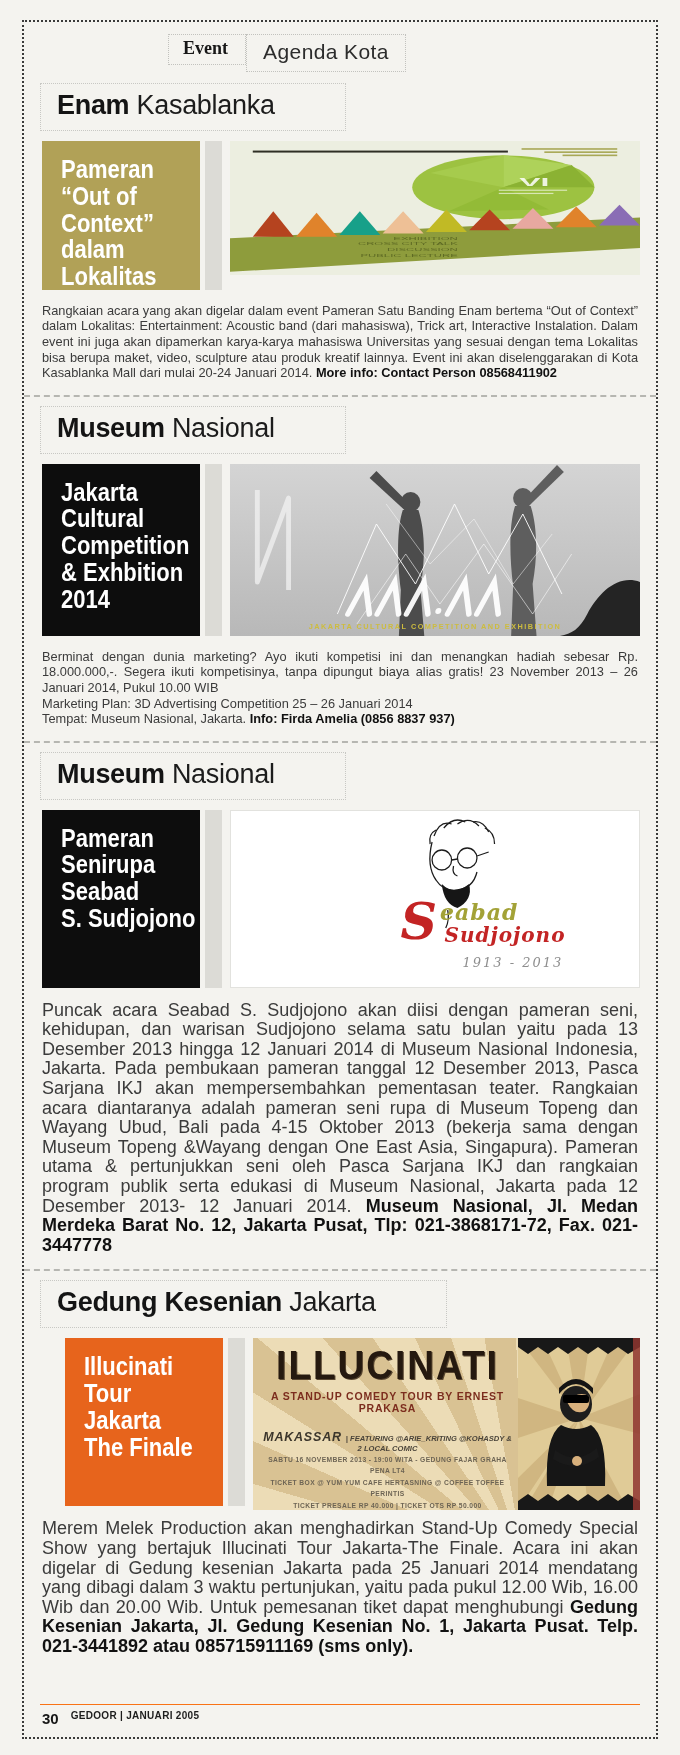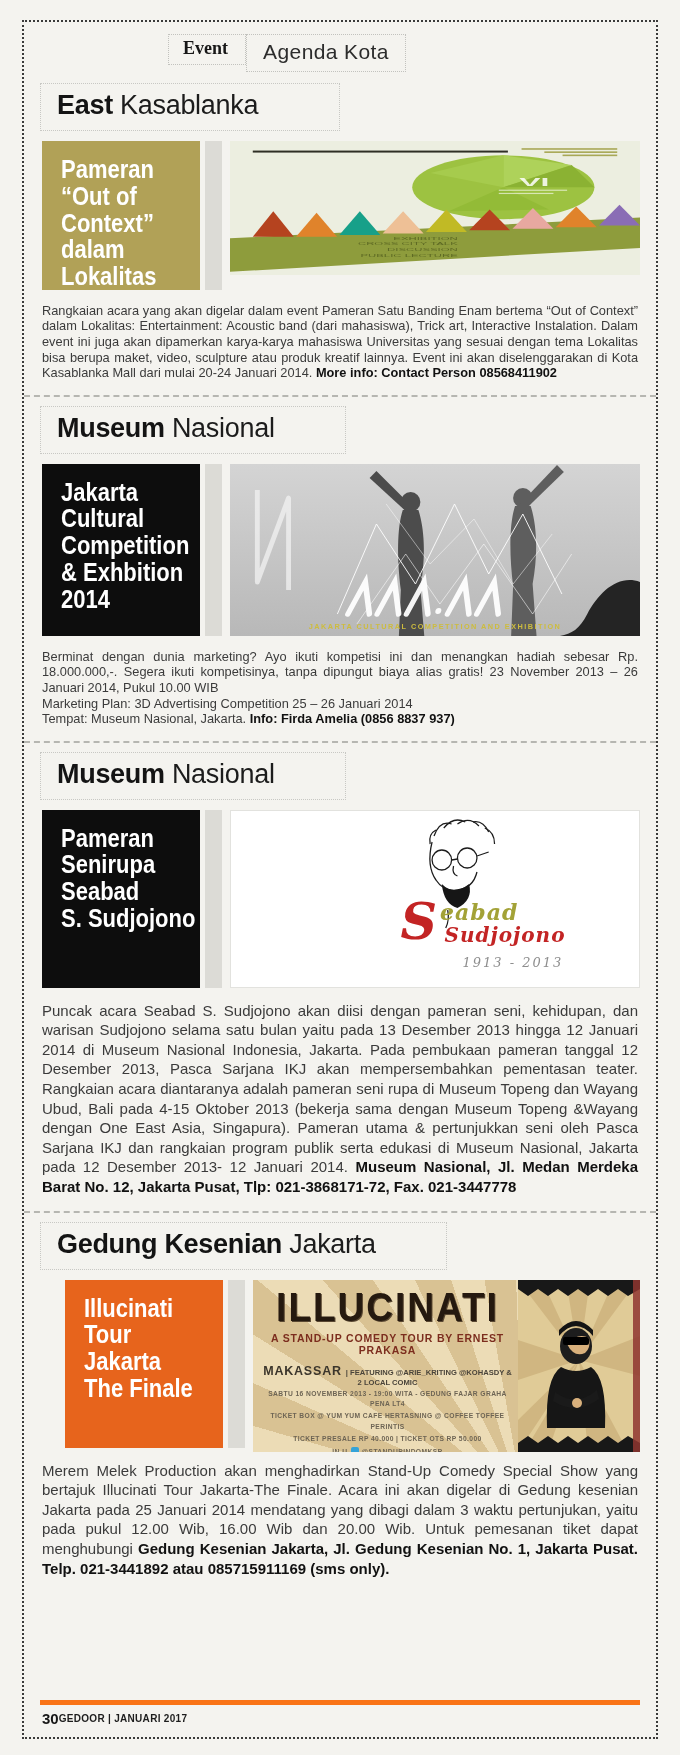--- a/index.html
+++ b/index.html
@@ -45,21 +45,21 @@
     transform:scaleX(.88); transform-origin:0 0; width:114%;
   }
   .strip { width:17px; flex:none; margin-left:5px; background:#dcdbd6; }
   .media { flex:1; margin-left:8px; position:relative; }
   .media svg { display:block; width:100%; height:100%; }
   .para {
     text-align:justify; margin:13px 2px 14px 2px; color:#3b3b3b;
   }
   .para .pb { font-weight:700; color:#111; }
   .para-sm { font-size:12.8px; line-height:15.6px; }
-  .para-lg { font-size:15px; line-height:19.6px; }
+  .para-lg { font-size:18px; line-height:19.6px; }
   .pre { white-space:pre-line; }
   .sep { border-top:2px dashed #b6b6b1; margin:6px -16px 0 -16px; }
   
   .media1 { display:flex; height:134px; }
   .m1a { width:180px; flex:none; }
   .m1b { flex:1; margin-left:6px; }
   
   .media3 { height:178px; }
   .sud-logo { position:absolute; left:45%; top:50%; font-family:"DejaVu Serif", serif; font-style:italic; }
   .sud-l1 { display:block; color:#a3a237; font-size:22px; font-weight:700; letter-spacing:1px; }
@@ -68,43 +68,43 @@
   .sud-years { display:block; color:#8e8e8e; font-size:13px; letter-spacing:2px; margin:8px 0 0 48px; }
   
   .media4 {
     height:172px; overflow:hidden;
     background:#e7d7ae;
     background-image:repeating-conic-gradient(from 150deg at 70% 130%, #ecdcb6 0deg 8deg, #d9c293 8deg 16deg);
   }
   .p4-text { position:absolute; left:8px; right:126px; top:8px; bottom:2px; text-align:center; }
   .p4-title { font-size:37px; font-weight:800; letter-spacing:2px; color:#25190f; line-height:1; transform:scaleY(1.12); text-shadow:1px 1px 0 #594731; }
   .p4-sub { margin-top:7px; font-size:10.5px; font-weight:800; color:#7c2d1e; letter-spacing:.8px; }
-  .p4-l1 { margin-top:8px; font-size:7.6px; font-weight:700; color:#4a443a; }
+  .p4-l1 { margin-top:16px; font-size:7.6px; font-weight:700; color:#4a443a;font-style:italic; }
   .p4-city { font-size:12.5px; font-weight:800; color:#3c362c; letter-spacing:.8px; margin-right:4px; }
   .p4-small { font-size:6.7px; font-weight:700; color:#6d6454; letter-spacing:.4px; line-height:1.55; margin-top:2px; }
   .tw-chip { display:inline-block; width:8px; height:8px; background:#35a3d8; border-radius:2px; vertical-align:-1px; margin:0 3px; }
   .p4-right { position:absolute; right:0; top:0; bottom:0; width:122px; }
   
-  .footer { margin-top:auto; border-top:5px solid #f97316; padding:5px 2px 0 2px; display:flex; align-items:center; }
+  .footer { margin-top:auto; border-top:1px solid #f97316; padding:5px 2px 0 2px; display:flex; align-items:flex-start; gap:12px; }
   .pg-num { font-size:15px; font-weight:800; color:#161616; }
   .mag { font-size:10px; font-weight:800; color:#1d1d1d; letter-spacing:.3px; }
 </style>
 </head>
 <body>
 
 <div class="frame">
 
   <div class="hdr">
     <div class="hdr-event">Event</div>
     <div class="hdr-agenda">Agenda Kota</div>
   </div>
 
   <div class="section">
     <div class="venue">
-      <span class="vb">East</span>
+      <span class="vb">Enam</span>
       <span class="vl">Kasablanka</span>
     </div>
     <div class="media-row">
       <div class="poster-box box-olive">
         <div class="box-title">Pameran
 “Out of
 Context”
 dalam
 Lokalitas</div>
       </div>
@@ -342,16 +342,16 @@
             <rect x="115" width="7" height="172" fill="#8f3630" opacity=".85"></rect>
           </svg>
         </div>
       </div>
     </div>
     <p class="para para-lg"><span>Merem Melek Production akan menghadirkan Stand-Up Comedy Special Show yang bertajuk Illucinati Tour Jakarta-The Finale. Acara ini akan digelar di Gedung kesenian Jakarta pada 25 Januari 2014 mendatang yang dibagi dalam 3 waktu pertunjukan, yaitu pada pukul 12.00 Wib, 16.00 Wib dan 20.00 Wib. Untuk pemesanan tiket dapat menghubungi </span><span class="pb">Gedung Kesenian Jakarta, Jl. Gedung Kesenian No. 1, Jakarta Pusat. Telp. 021-3441892 atau 085715911169 (sms only).</span></p>
   </div>
 
   <div class="footer">
     <span class="pg-num">30</span>
-    <span class="mag">GEDOOR | JANUARI 2017</span>
+    <span class="mag">GEDOOR | JANUARI 2005</span>
   </div>
 
 </div>
 
 </body></html>

